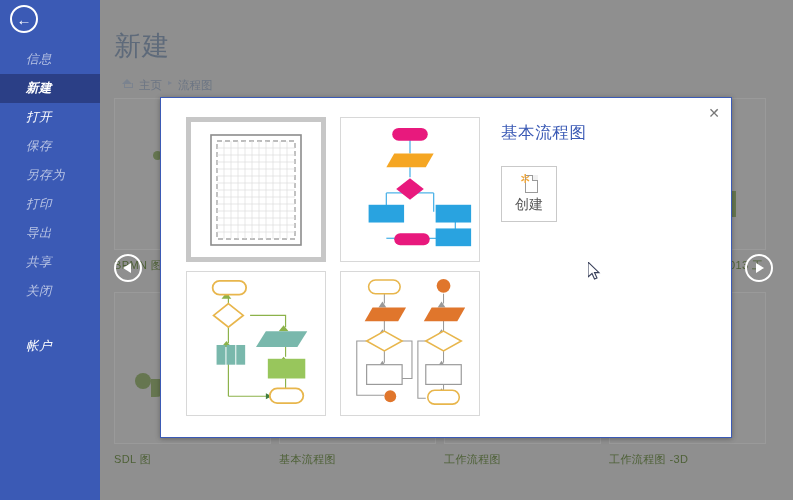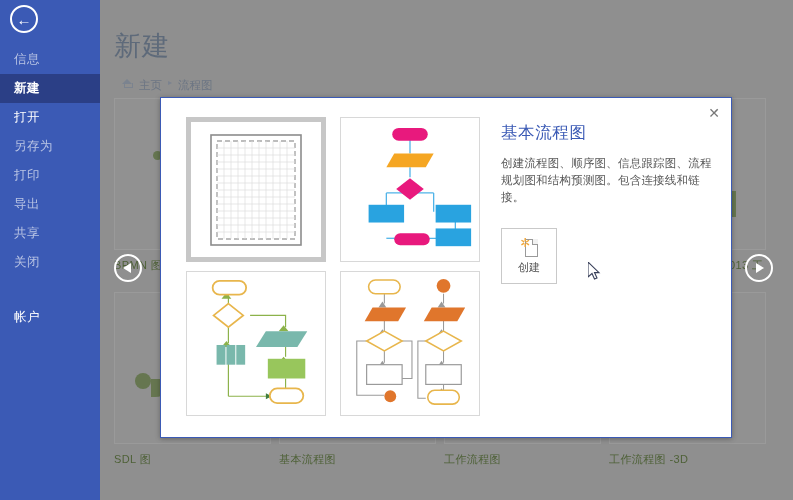--- a/index.html
+++ b/index.html
@@ -27,25 +27,26 @@
     border-radius: 50%;
     color: #ffffff;
     display: flex; align-items: center; justify-content: center;
     font-size: 15px; line-height: 1;
     cursor: pointer;
   }
   .nav-list { position: absolute; top: 45px; left: 0; width: 100px; }
   .nav-item {
     height: 29px;
     display: flex; align-items: center;
-    padding-left: 14px;
+    padding-left: 26px;
     font-size: 12.5px;
     color: #b9c4e4;
     cursor: pointer;
     letter-spacing: 0.5px;
+    font-style: italic;
   }
   .nav-item.active {
     background: #2b3f86;
     color: #ffffff;
     font-weight: bold;
   }
   .nav-item.strong { color: #ffffff; }
   .nav-gap { height: 26px; }
 
   
@@ -199,21 +200,21 @@
     content: ""; position: absolute; right: -1px; top: -1px;
     width: 5px; height: 5px;
     background: #f1f1f1;
     border-left: 1px solid #9a9a9a;
     border-bottom: 1px solid #9a9a9a;
   }
   #create-btn .doc .star {
     position: absolute; left: 0; top: 0;
     color: #f0a73a; font-size: 12px; line-height: 10px;
   }
-  #create-btn .label { font-size: 11px; color: #555; }
+  #create-btn .label { font-size: 14px; color: #555; }
 
   
   #cursor {
     position: absolute; left: 488px; top: 262px;
     z-index: 40; pointer-events: none;
   }
 </style>
 </head>
 <body>
 
@@ -225,20 +226,23 @@
     </div>
     <div class="nav-list">
       <div class="nav-item">
         <span>信息</span>
       </div>
       <div class="nav-item active">
         <span>新建</span>
       </div>
       <div class="nav-item strong">
         <span>打开</span>
+      </div>
+      <div class="nav-item">
+        <span>保存</span>
       </div>
       <div class="nav-item">
         <span>另存为</span>
       </div>
       <div class="nav-item">
         <span>打印</span>
       </div>
       <div class="nav-item">
         <span>导出</span>
       </div>
@@ -457,21 +461,20 @@
             <polygon points="92,36 126,36 118,50 84,50" fill="#e0762c"></polygon>
             <polygon points="104,60 122,70 104,80 86,70" fill="#ffffff" stroke="#e8b64c" stroke-width="1.6"></polygon>
             <rect x="86" y="94" width="36" height="20" fill="#ffffff" stroke="#9a9a9a" stroke-width="1.2"></rect>
             <rect x="88" y="120" width="32" height="14" rx="7" fill="#ffffff" stroke="#e8b64c" stroke-width="1.6"></rect>
           </svg>
         </div>
       </div>
 
       <div id="detail">
         <div id="detail-title">基本流程图</div>
-        <div id="detail-desc">创建流程图、顺序图、信息跟踪图、流程规划图和结构预测图。包含连接线和链接。</div>
         <div id="create-btn">
           <span class="doc">
             <span class="page"></span>
             <span class="star">✲</span>
           </span>
           <span class="label">创建</span>
         </div>
       </div>
     </div>
 

